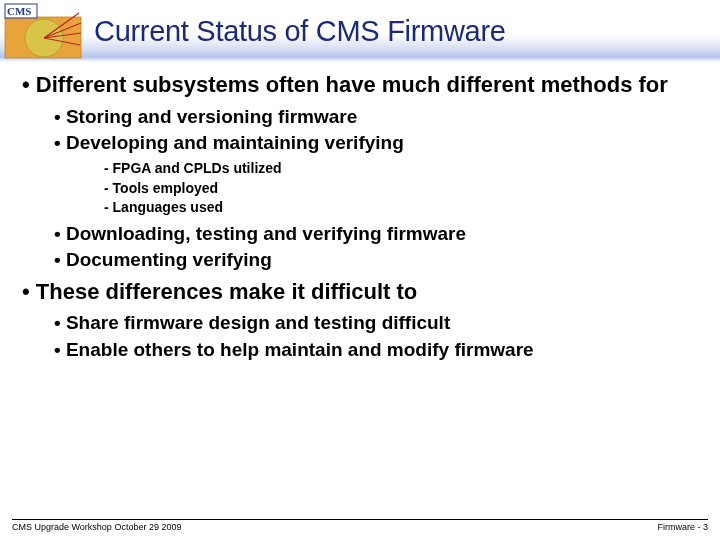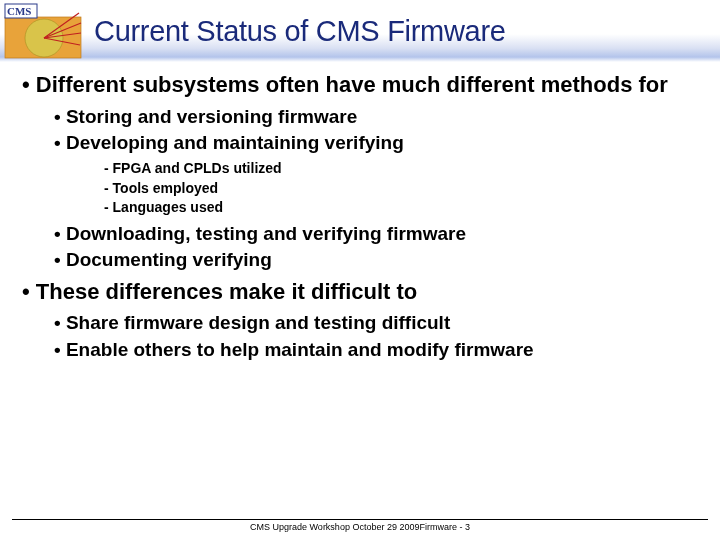--- a/index.html
+++ b/index.html
@@ -76,21 +76,21 @@
     position: absolute;
     left: 0; right: 0; bottom: 0;
     padding: 4px 12px 8px 12px;
   }
   .footer-line {
     border-top: 1px solid #000;
     margin-bottom: 2px;
   }
   .footer-row {
     display: flex;
-    justify-content: center;
+    justify-content: space-between;
     font-size: 9px;
     color: #000;
   }
 </style>
 </head>
 <body>
 
 <div class="header">
   <div class="logo">
     <svg viewBox="0 0 78 56">

